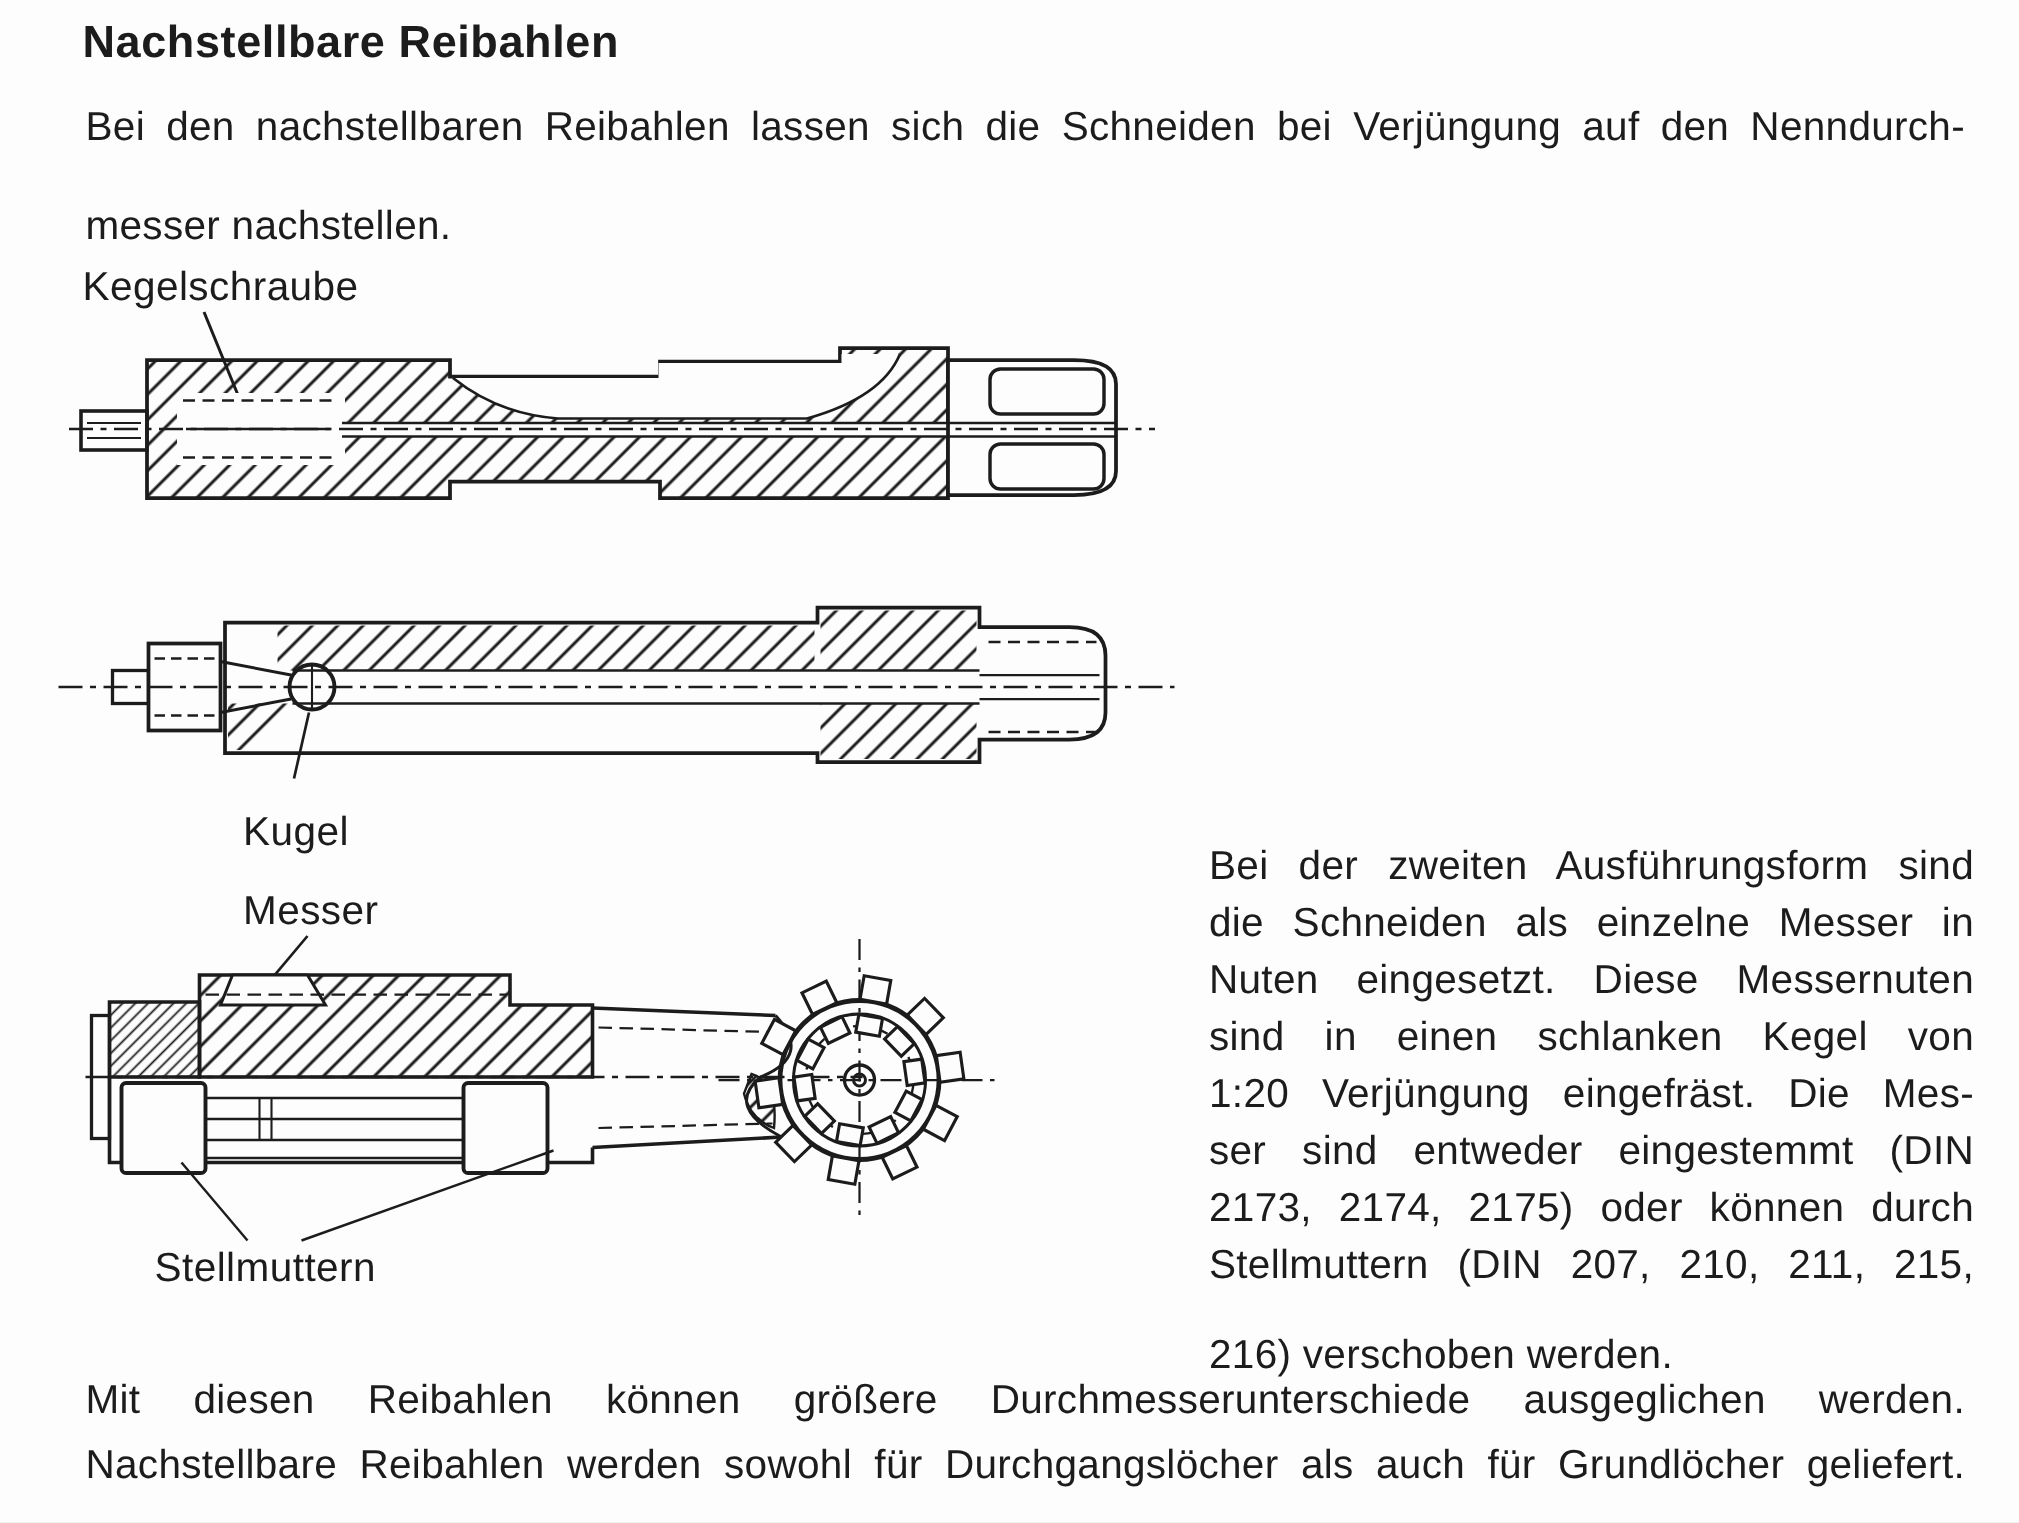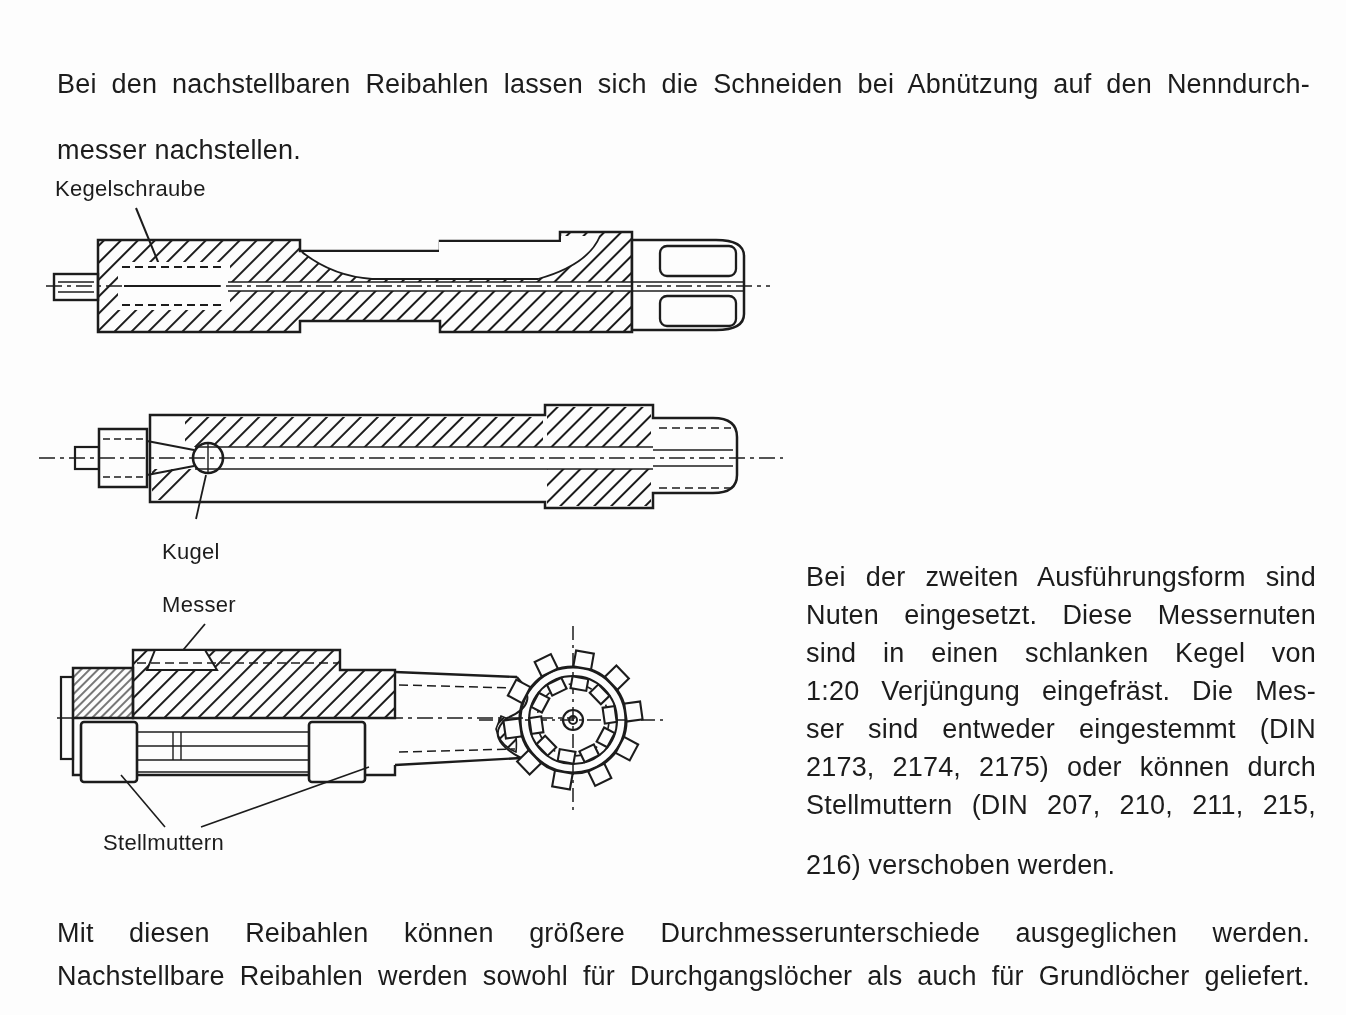--- a/index.html
+++ b/index.html
@@ -11,32 +11,33 @@
   .title{
     left:55px;top:12px;font-size:30px;font-weight:700;letter-spacing:.4px;
   }
   .bodytext{font-size:27px;letter-spacing:.2px;}
   .line{text-align:justify;text-align-last:justify;white-space:normal;}
   .line.last{text-align-last:left;margin-top:22px;}
   .intro{left:57px;top:62px;width:1253px;line-height:44px;}
   .rightcol1{left:806px;top:250px;width:510px;line-height:38px;}
   .rightcol2{left:806px;top:558px;width:510px;line-height:38px;}
   .bottompara{left:57px;top:912px;width:1253px;line-height:43px;}
-  .figlabel{font-size:22px;letter-spacing:.3px;}
+  .figlabel{font-size:27px;letter-spacing:.3px;}
   svg{position:absolute;display:block;}
   svg *{vector-effect:none;}
 </style>
 </head>
 <body>
 
 <div class="page">
 
+  <div class="abs title">Nachstellbare Reibahlen</div>
 
   <div class="abs bodytext intro">
-    <div class="line">Bei den nachstellbaren Reibahlen lassen sich die Schneiden bei Abnützung auf den Nenndurch-</div>
+    <div class="line">Bei den nachstellbaren Reibahlen lassen sich die Schneiden bei Verjüngung auf den Nenndurch-</div>
     <div class="line last">messer nachstellen.</div>
   </div>
 
   <div class="abs figlabel" style="left:55px;top:176px;">Kegelschraube</div>
 
   <svg style="left:40px;top:194px;" width="740" height="150" viewBox="0 0 740 150">
     <defs>
       <pattern id="hatch" patternUnits="userSpaceOnUse" width="12" height="12" patternTransform="rotate(45)">
         <line x1="6" y1="0" x2="6" y2="12" stroke="#1c1c1c" stroke-width="2"></line>
       </pattern>
@@ -179,20 +180,21 @@
           </g>
       </g>
     </g>
   </svg>
 
   <div class="abs figlabel" style="left:103px;top:830px;">Stellmuttern</div>
 
 
   <div class="abs bodytext rightcol2">
     <div class="line">Bei der zweiten Ausführungsform sind</div>
+    <div class="line">die Schneiden als einzelne Messer in</div>
     <div class="line">Nuten eingesetzt. Diese Messernuten</div>
     <div class="line">sind in einen schlanken Kegel von</div>
     <div class="line">1:20 Verjüngung eingefräst. Die Mes-</div>
     <div class="line">ser sind entweder eingestemmt (DIN</div>
     <div class="line">2173, 2174, 2175) oder können durch</div>
     <div class="line">Stellmuttern (DIN 207, 210, 211, 215,</div>
     <div class="line last">216) verschoben werden.</div>
   </div>
 
   <div class="abs bodytext bottompara">

